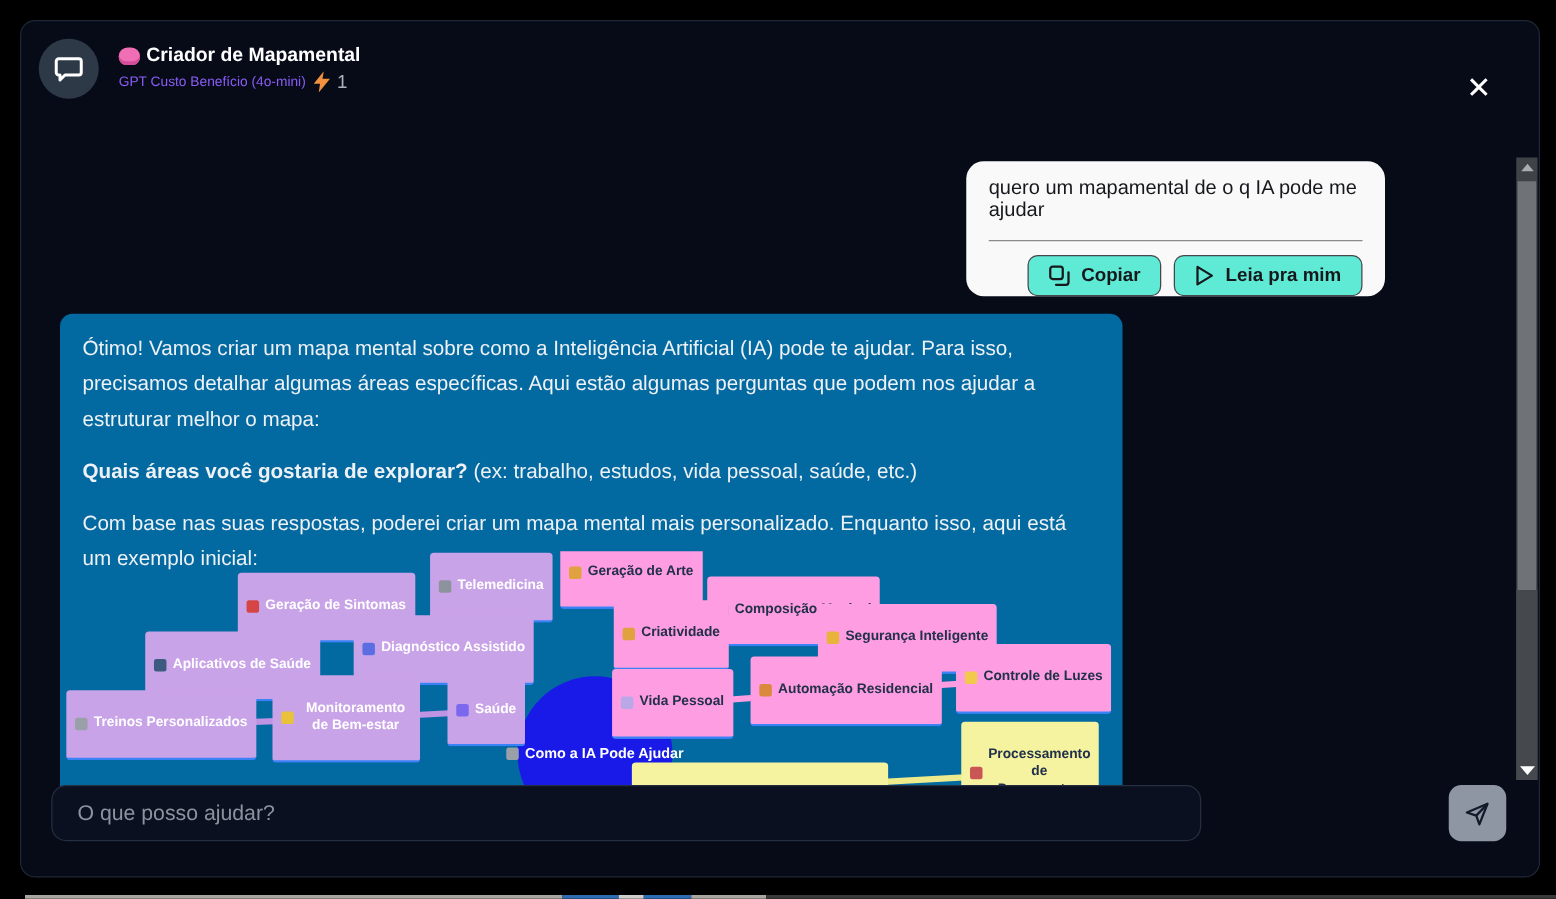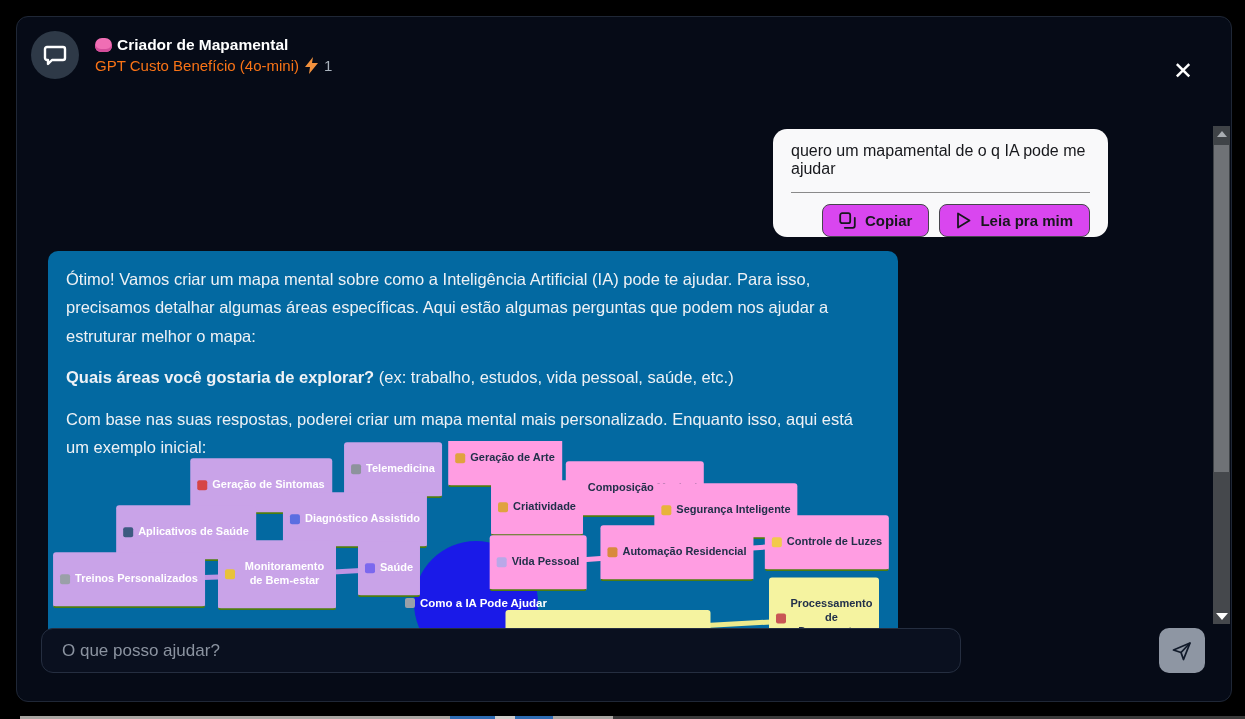--- a/index.html
+++ b/index.html
@@ -12,49 +12,49 @@
   
   .hdr { position:absolute; left:14px; top:14px; display:flex; align-items:center; }
   .avatar { width:48px; height:48px; border-radius:50%; background:#2e3947;
             display:flex; align-items:center; justify-content:center; }
   .hdr-texts { margin-left:16px; }
   .title-row { display:flex; align-items:center; gap:5px; }
   .brain { width:17px; height:14px; background:#f06eb4; border-radius:7px 7px 6px 6px;
            box-shadow:inset 0 -3px 0 #d44d9a; }
   .title { color:#fff; font-size:15.5px; font-weight:bold; }
   .sub-row { display:flex; align-items:center; gap:6px; margin-top:3px; }
-  .subtitle { color:#f97316; font-size:15px; }
+  .subtitle { color:#8b5cf6; font-size:11px; }
   .bolt-count { color:#aab3bd; font-size:15px; }
   .close-btn { position:absolute; right:34px; top:40px; width:28px; height:28px;
                display:flex; align-items:center; justify-content:center; cursor:pointer;
                color:#fff; font-size:24px; line-height:1; }
 
   
   .user-bubble { position:absolute; left:756px; top:112px; width:335px;
                  background:#f9f9fa; border-radius:14px; padding:13px 18px 0; }
   .user-text { color:#17181c; font-size:16px; }
   .user-divider { border:none; border-top:1px solid #8a8a8a; margin:14px 0 11px; }
   .user-actions { display:flex; justify-content:flex-end; gap:10px; }
-  .action-btn { display:flex; align-items:flex-start; gap:9px; background:#d946ef;
+  .action-btn { display:flex; align-items:flex-start; gap:9px; background:#5eead4;
                 border:1.5px solid #46464c; border-radius:8px; padding:7px 16px;
                 font-size:15px; font-weight:600; color:#17181c; cursor:pointer;
                 font-family:inherit; }
 
   
   .bot-bubble { position:absolute; left:31px; top:234px; width:850px; height:391px;
                 background:#0369a1; border-radius:10px; padding:14px 18px 0;
                 overflow:hidden; }
   .bot-bubble p { color:#eef1f5; font-size:16.5px; line-height:1.72; margin-bottom:13px; }
   .bot-bubble b { font-weight:bold; }
 
   
   .mindmap { position:absolute; left:0; top:190px; width:850px; height:201px; overflow:hidden; }
   .mindmap svg { position:absolute; left:0; top:0; }
   .mm-node { position:absolute; transform:translate(-50%,-50%); border-radius:3px;
-             border-bottom:2px solid #4d7c0f; padding:20px 7px; font-size:11px;
+             border-bottom:2px solid #3b82f6; padding:20px 7px; font-size:11px;
              font-weight:bold; white-space:nowrap; display:flex; align-items:center;
              justify-content:center; gap:5px; text-align:center; line-height:1.25; }
   .mm-node.wrap { white-space:normal; }
   .mm-purple { background:#c9a3e8; color:#fff; }
   .mm-pink   { background:#ff9de2; color:#22304a; }
   .mm-yellow { background:#f5f3a0; color:#22304a; }
   .mm-center { position:absolute; transform:translate(-50%,-50%); width:124px; height:124px;
                border-radius:50%; background:#1a1ae8; color:#fff; display:flex;
                align-items:center; justify-content:center; gap:5px; font-size:11.5px;
                font-weight:bold; white-space:nowrap; }

